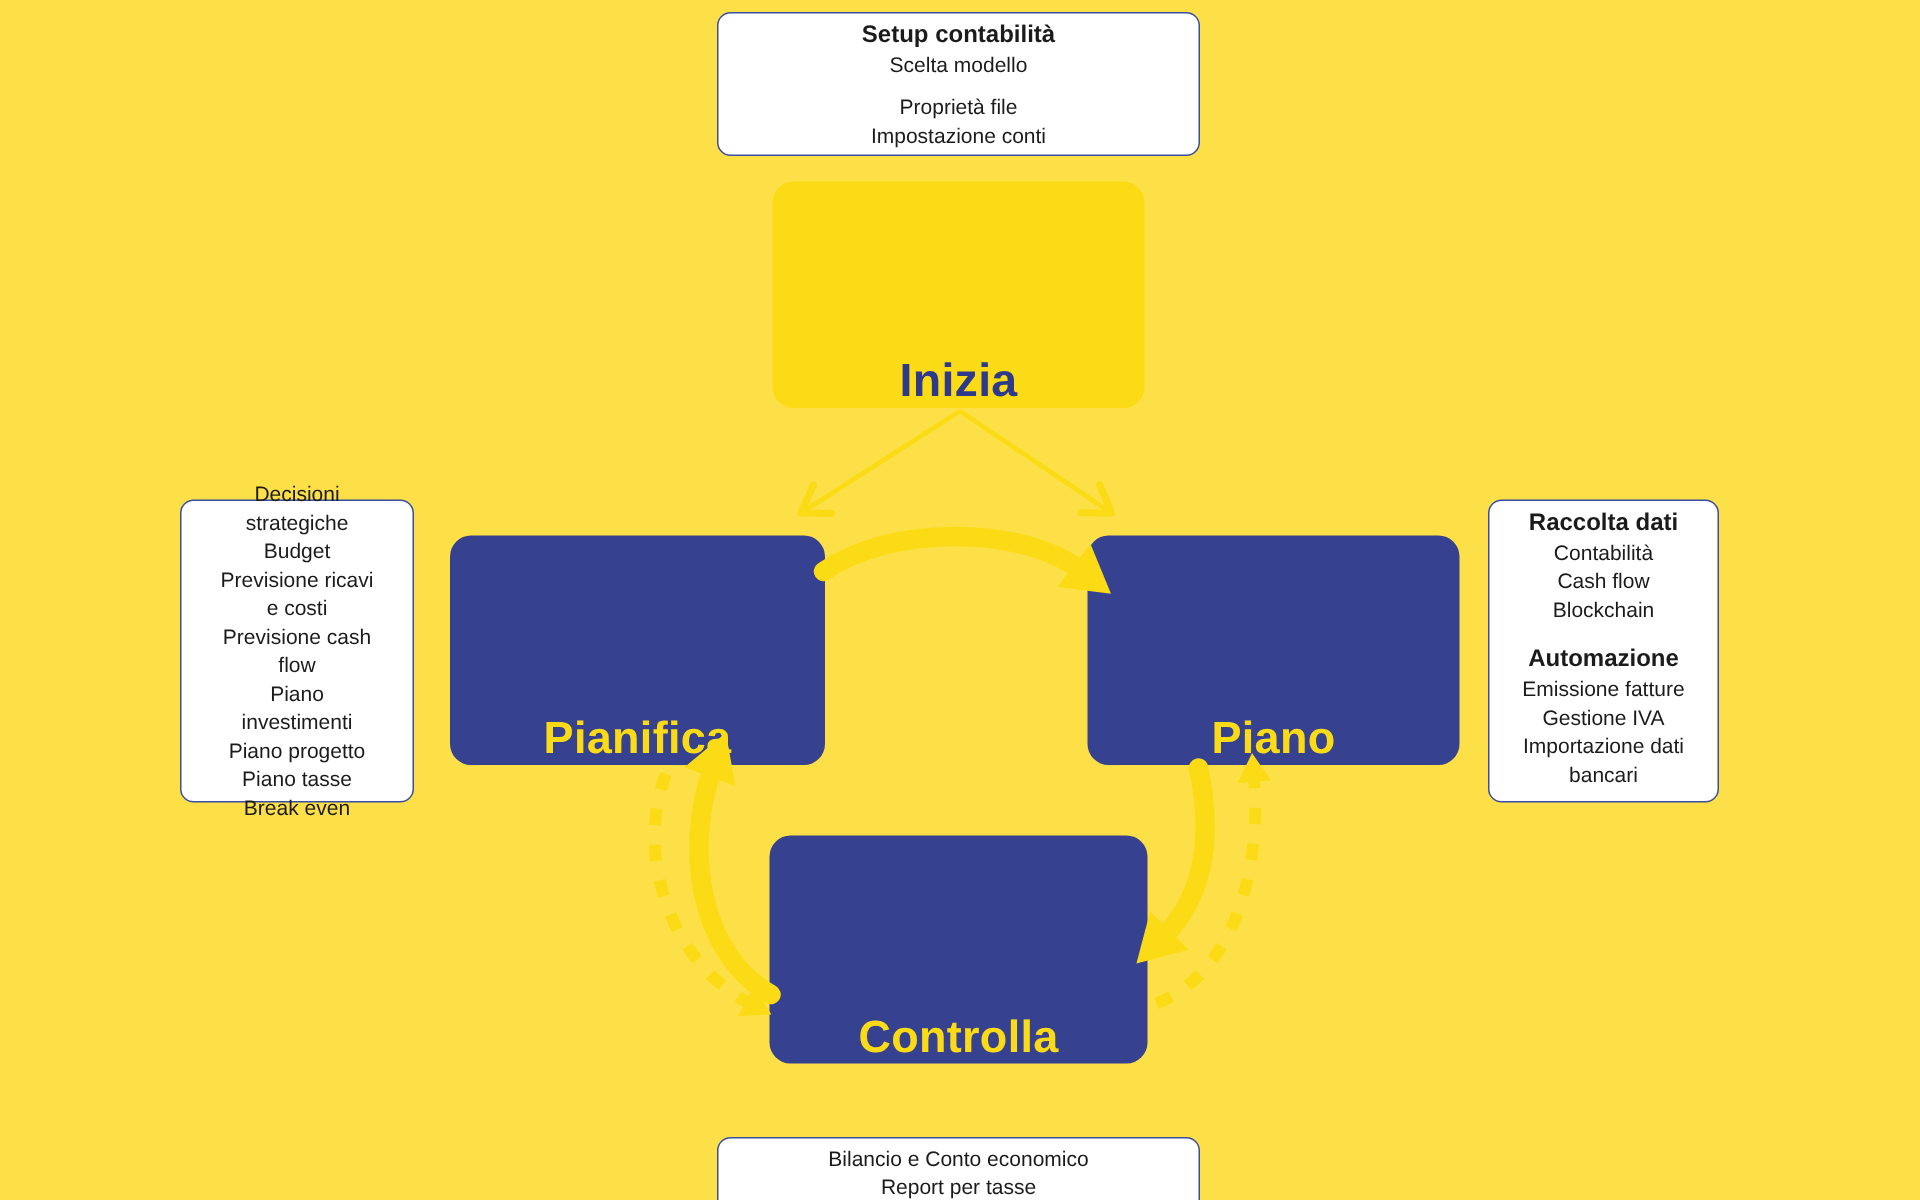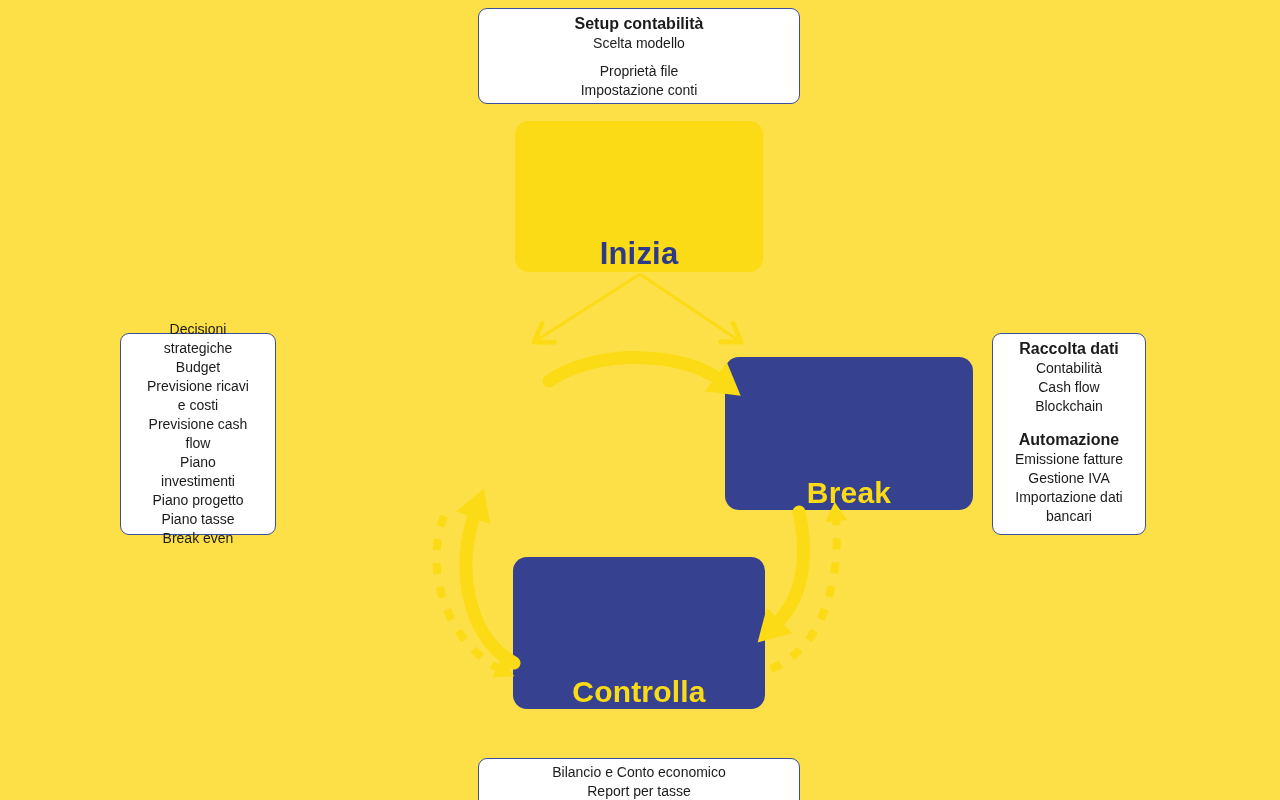--- a/index.html
+++ b/index.html
@@ -89,22 +89,25 @@
 
   <div class="ann-box" id="ann-controlla">
     <div class="col-left pre">Bilancio e Conto economico
 Report per tasse
 Report per esterni</div>
   </div>
 
   <div class="node node-start" id="node-inizia">
     <span class="node-label">Inizia</span>
   </div>
+  <div class="node node-blue" id="node-pianifica">
+    <span class="node-label">Pianifica</span>
+  </div>
   <div class="node node-blue" id="node-esegui">
-    <span class="node-label">Break</span>
+    <span class="node-label">Piano</span>
   </div>
   <div class="node node-blue" id="node-controlla">
     <span class="node-label">Controlla</span>
   </div>
 
   <svg class="arrows" width="1280" height="800" viewBox="0 0 1280 800">
     <defs>
       <marker id="mOpen" markerWidth="9" markerHeight="9" refX="6.3" refY="4.5" orient="auto" markerUnits="strokeWidth">
         <path d="M1,1 L6.3,4.5 L1,8" class="y-stroke" stroke-width="1.5" stroke-linecap="round" stroke-linejoin="round"></path>
       </marker>

